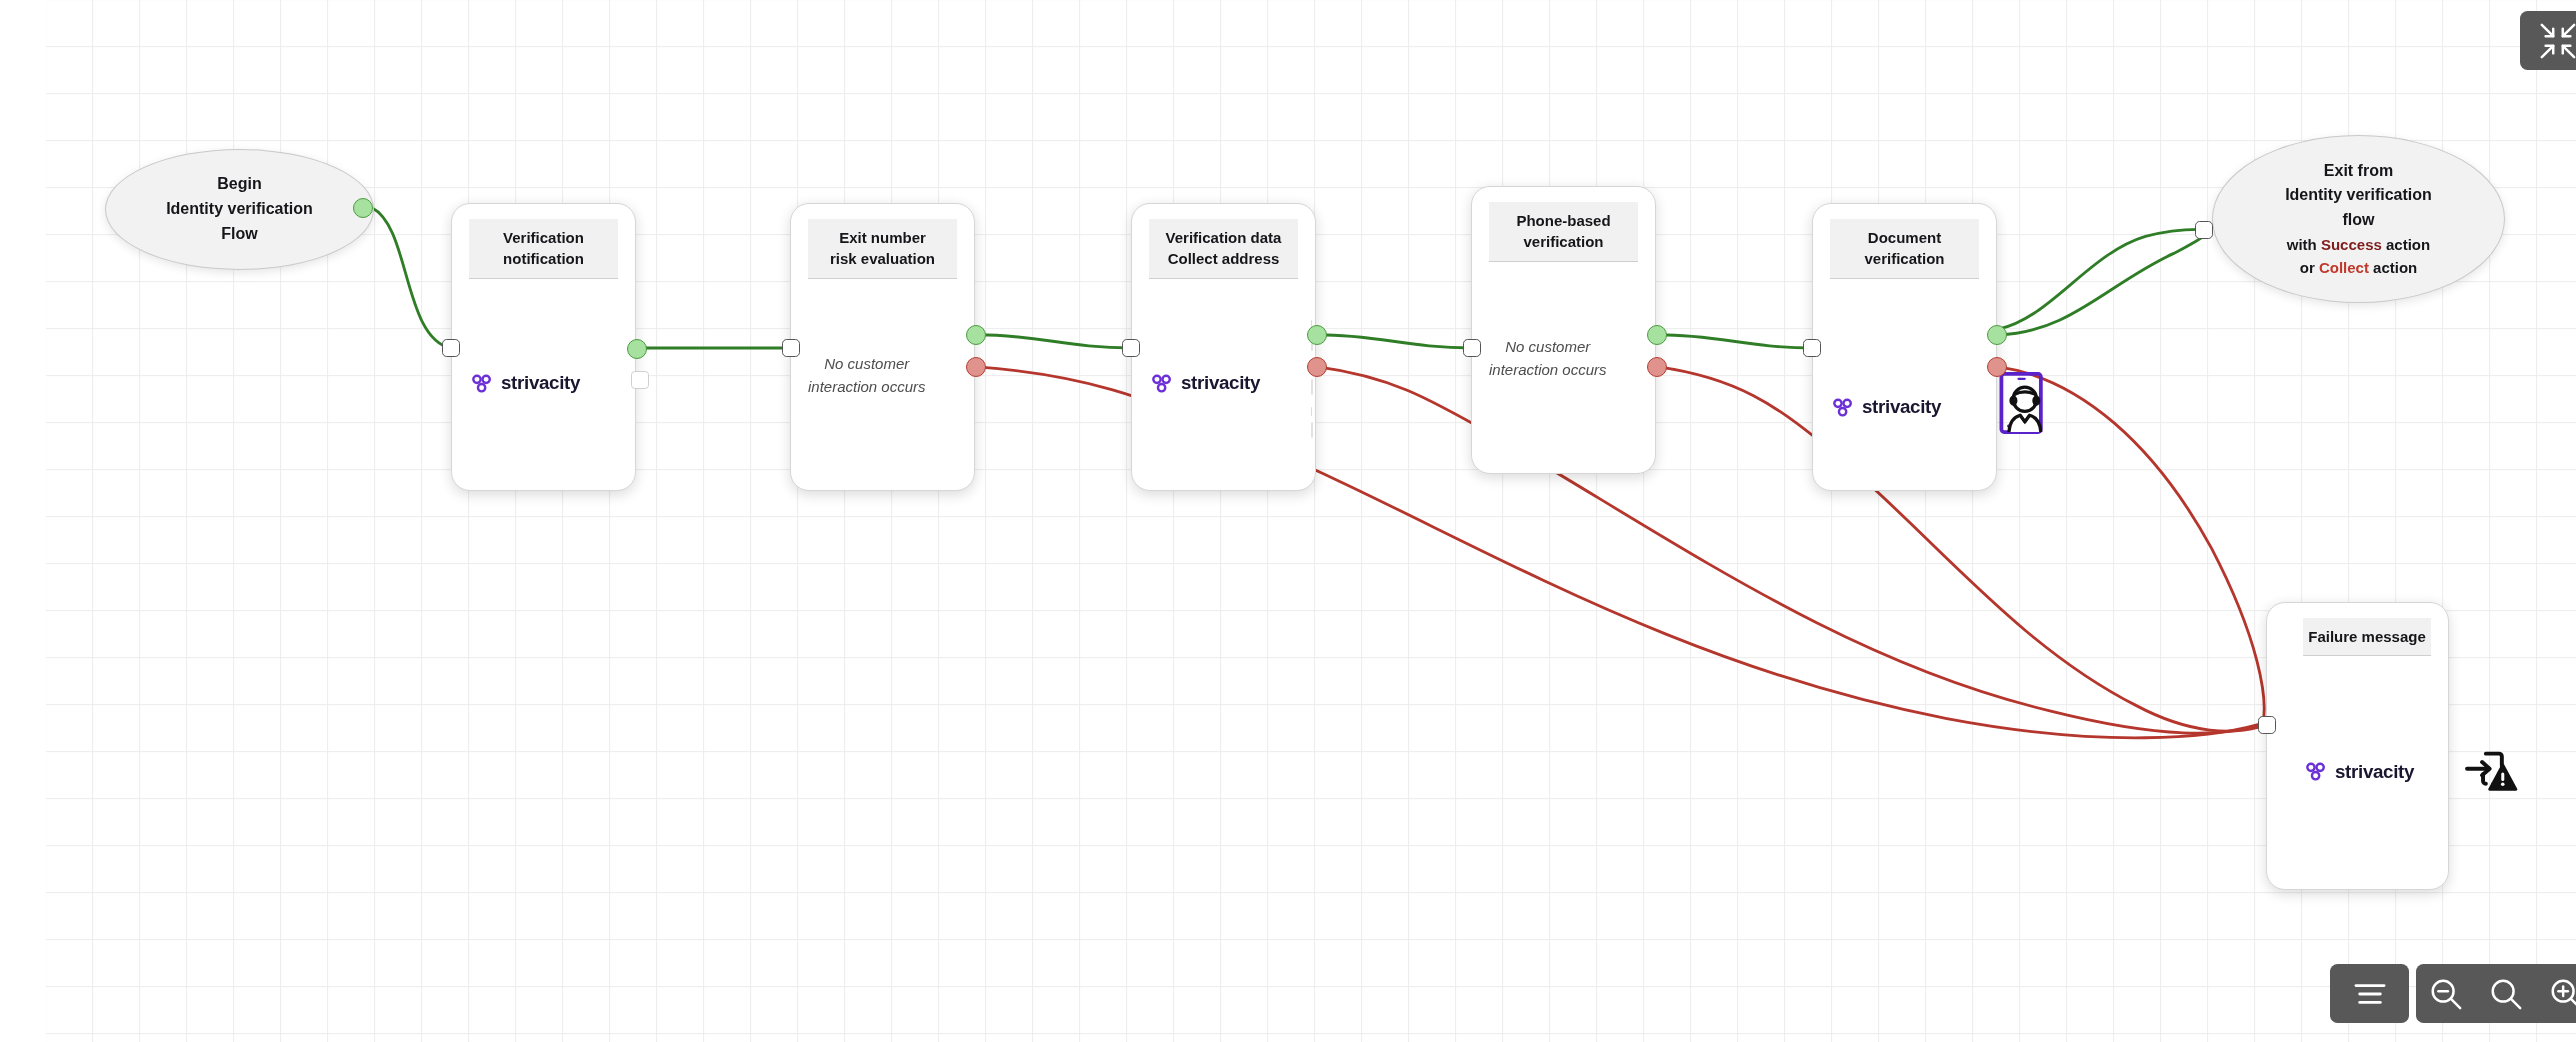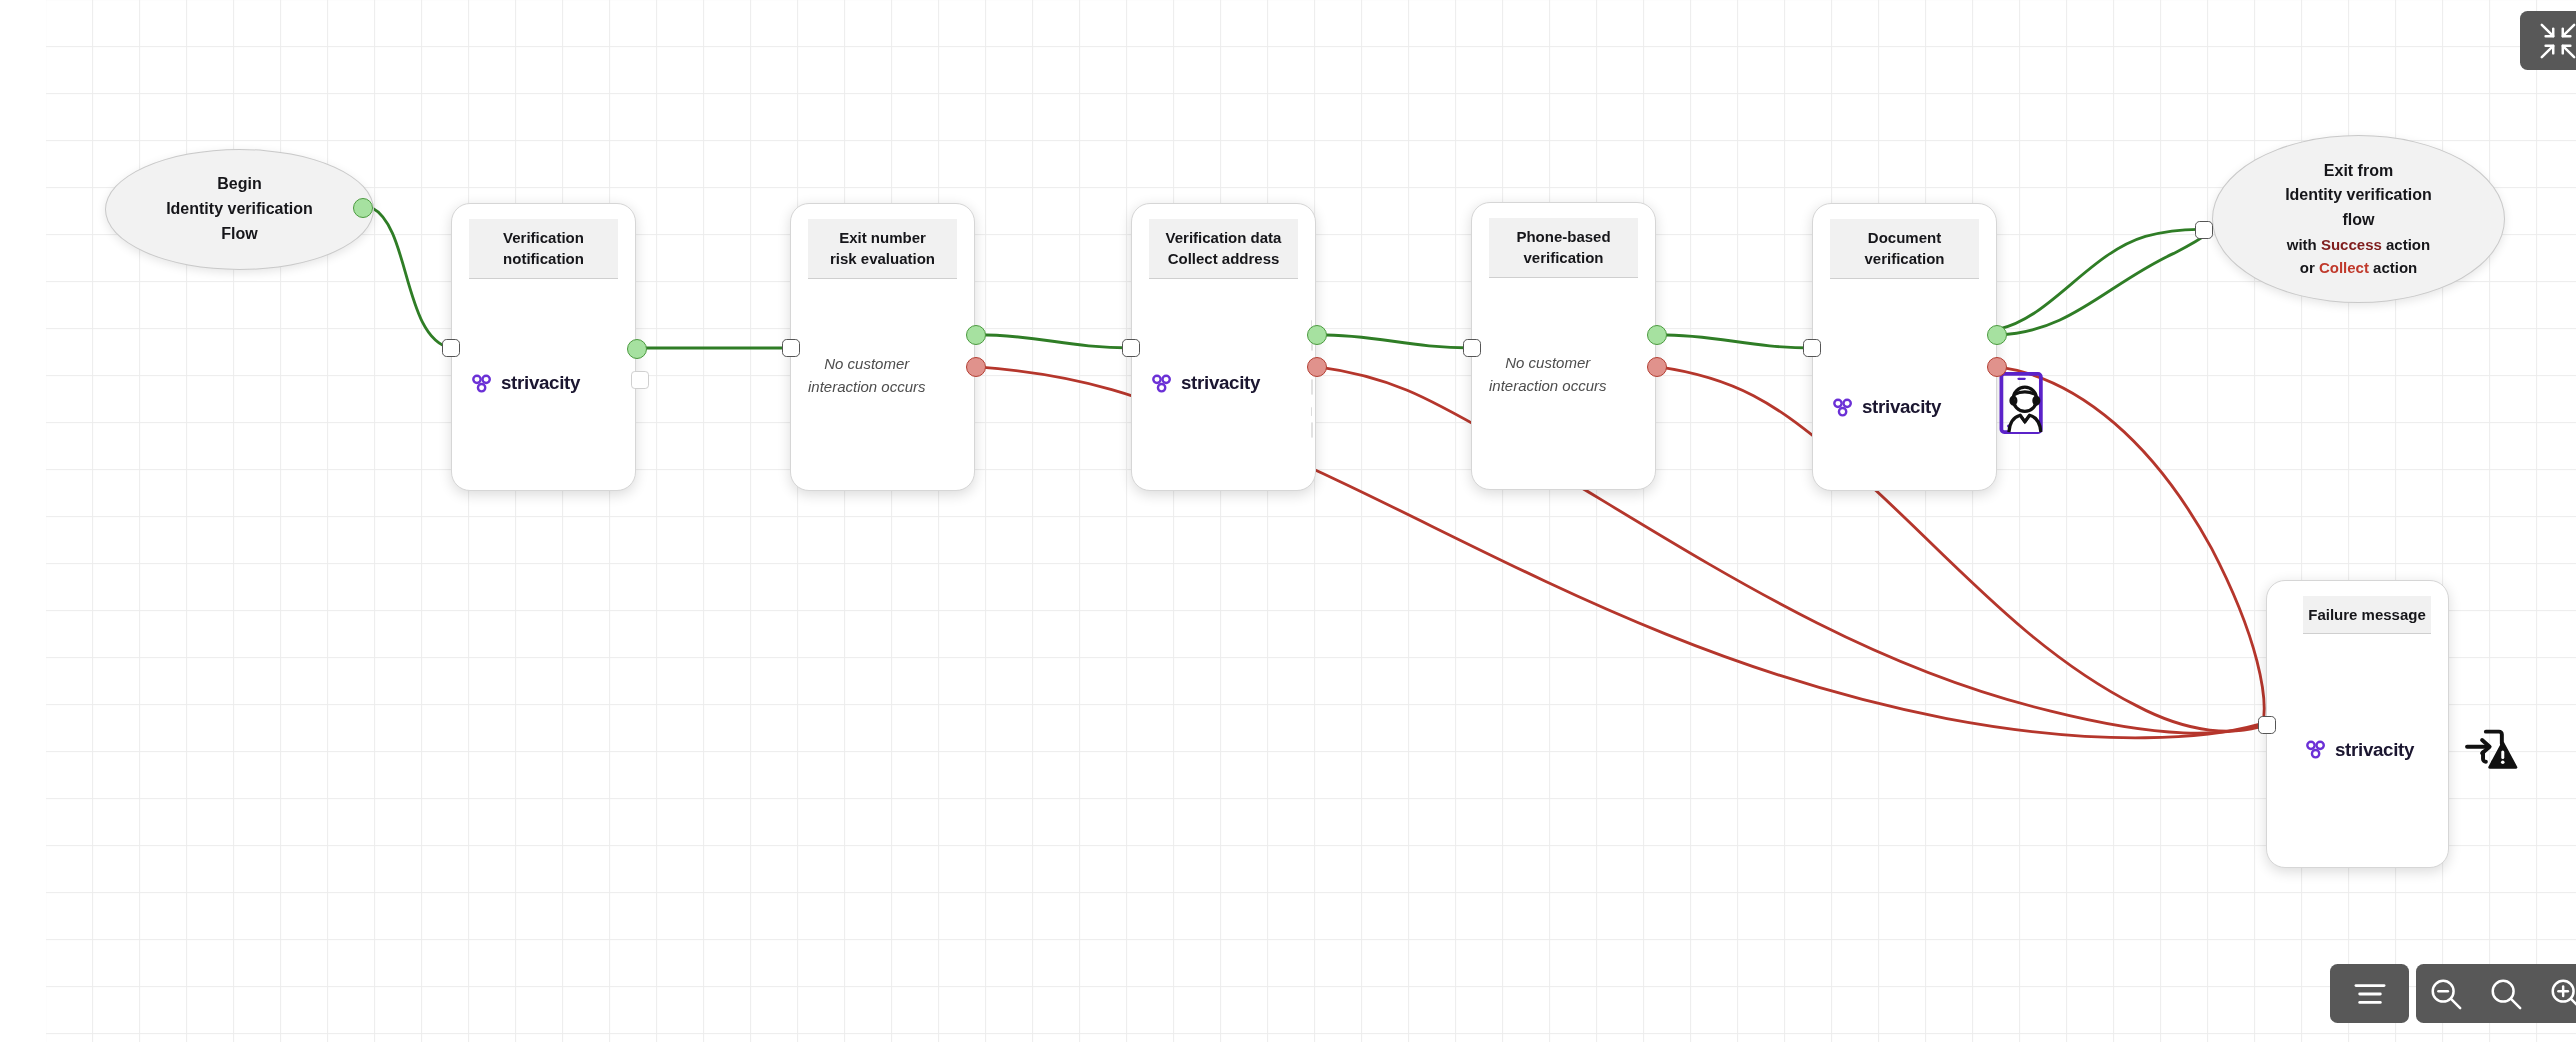--- a/index.html
+++ b/index.html
@@ -368,21 +368,21 @@
           <div class="sk-field-input"></div>
         </div>
       </div>
       <div class="sk-button"></div>
     </div>
   </div>
   <div class="port port-in" style="left:1076px; top:339px;"></div>
   <div class="port port-out success" style="left:1261px; top:325px;"></div>
   <div class="port port-out failure" style="left:1261px; top:357px;"></div>
 
-  <div class="node card-node" style="left:1425px; top:202px; width:185px; height:288px;">
+  <div class="node card-node" style="left:1425px; top:186px; width:185px; height:288px;">
     <div class="card-title">
       <span class="line">Phone-based</span>
       <span class="line">verification</span>
     </div>
     <div class="card-body">
       <div class="card-note">
         <span class="line">No customer</span>
         <span class="line">interaction occurs</span>
       </div>
     </div>
@@ -438,21 +438,21 @@
         <span class="line">Exit from</span>
         <span class="line">Identity verification</span>
         <span class="line">flow</span>
         <span class="line sub"><span>with </span><span class="success-word">Success</span><span> action</span></span>
         <span class="line sub"><span>or </span><span class="failure-word">Collect</span><span> action</span></span>
       </div>
     </div>
   </div>
   <div class="port port-in" style="left:2149px; top:221px;"></div>
 
-  <div class="node card-node" style="left:2220px; top:580px; width:183px; height:288px;padding-left:36px;">
+  <div class="node card-node" style="left:2220px; top:602px; width:183px; height:288px;padding-left:36px;">
     <div class="card-title">
       <span class="line">Failure message</span>
     </div>
     <div class="card-body">
       <div class="brand-logo">
         <svg class="brand-mark" viewBox="0 0 32 32">
           <g fill="none" stroke="#6b30d6" stroke-width="3">
             <circle cx="10" cy="10.5" r="4.6"></circle>
             <circle cx="21.5" cy="10.5" r="4.6"></circle>
             <circle cx="15.8" cy="21" r="4.6"></circle>

